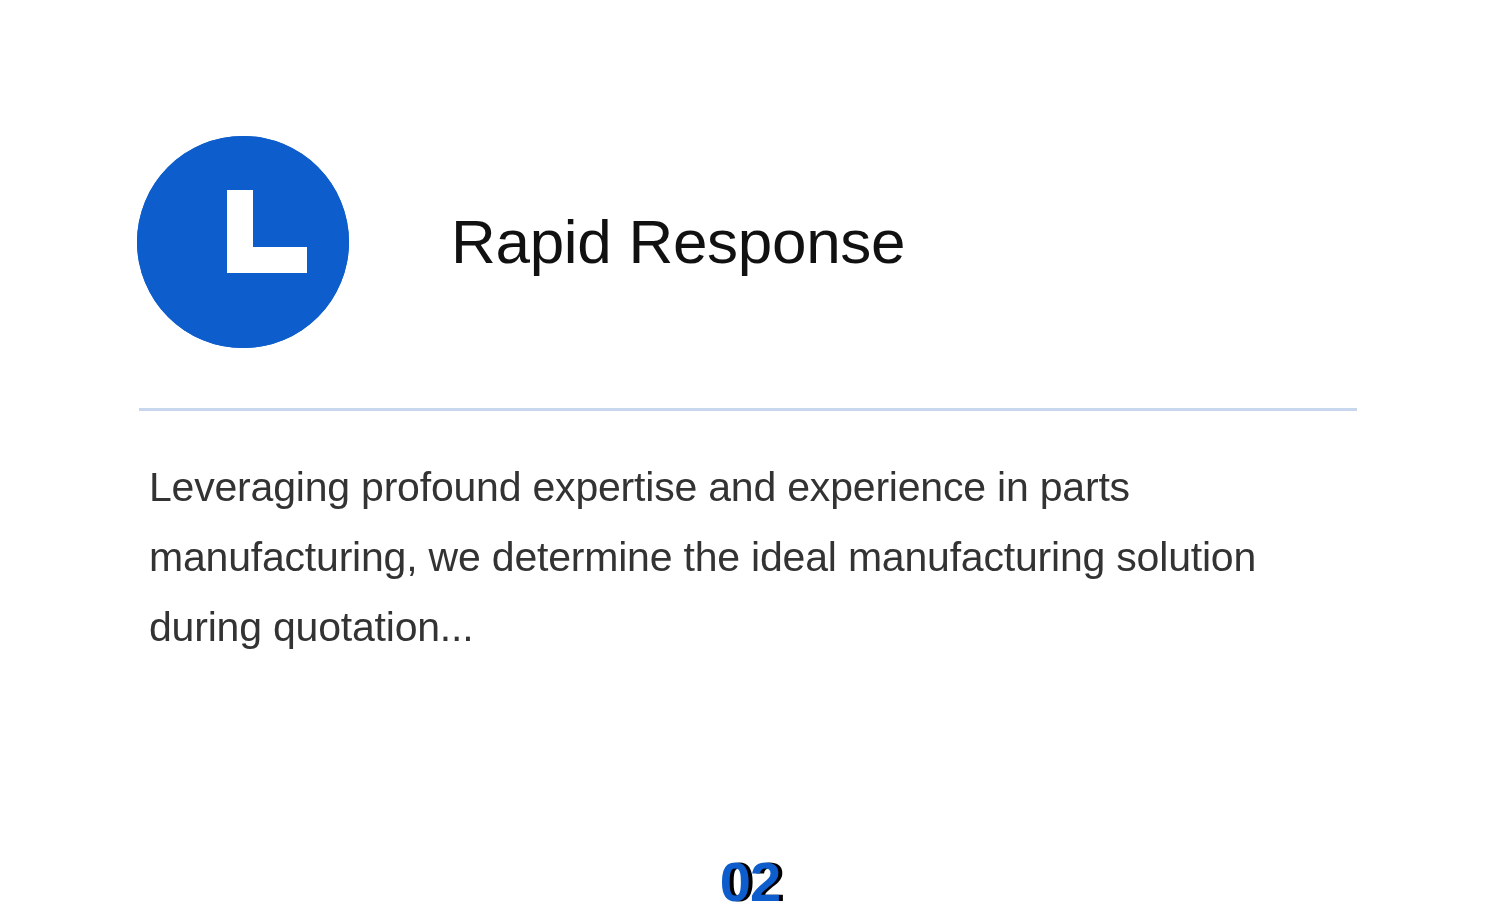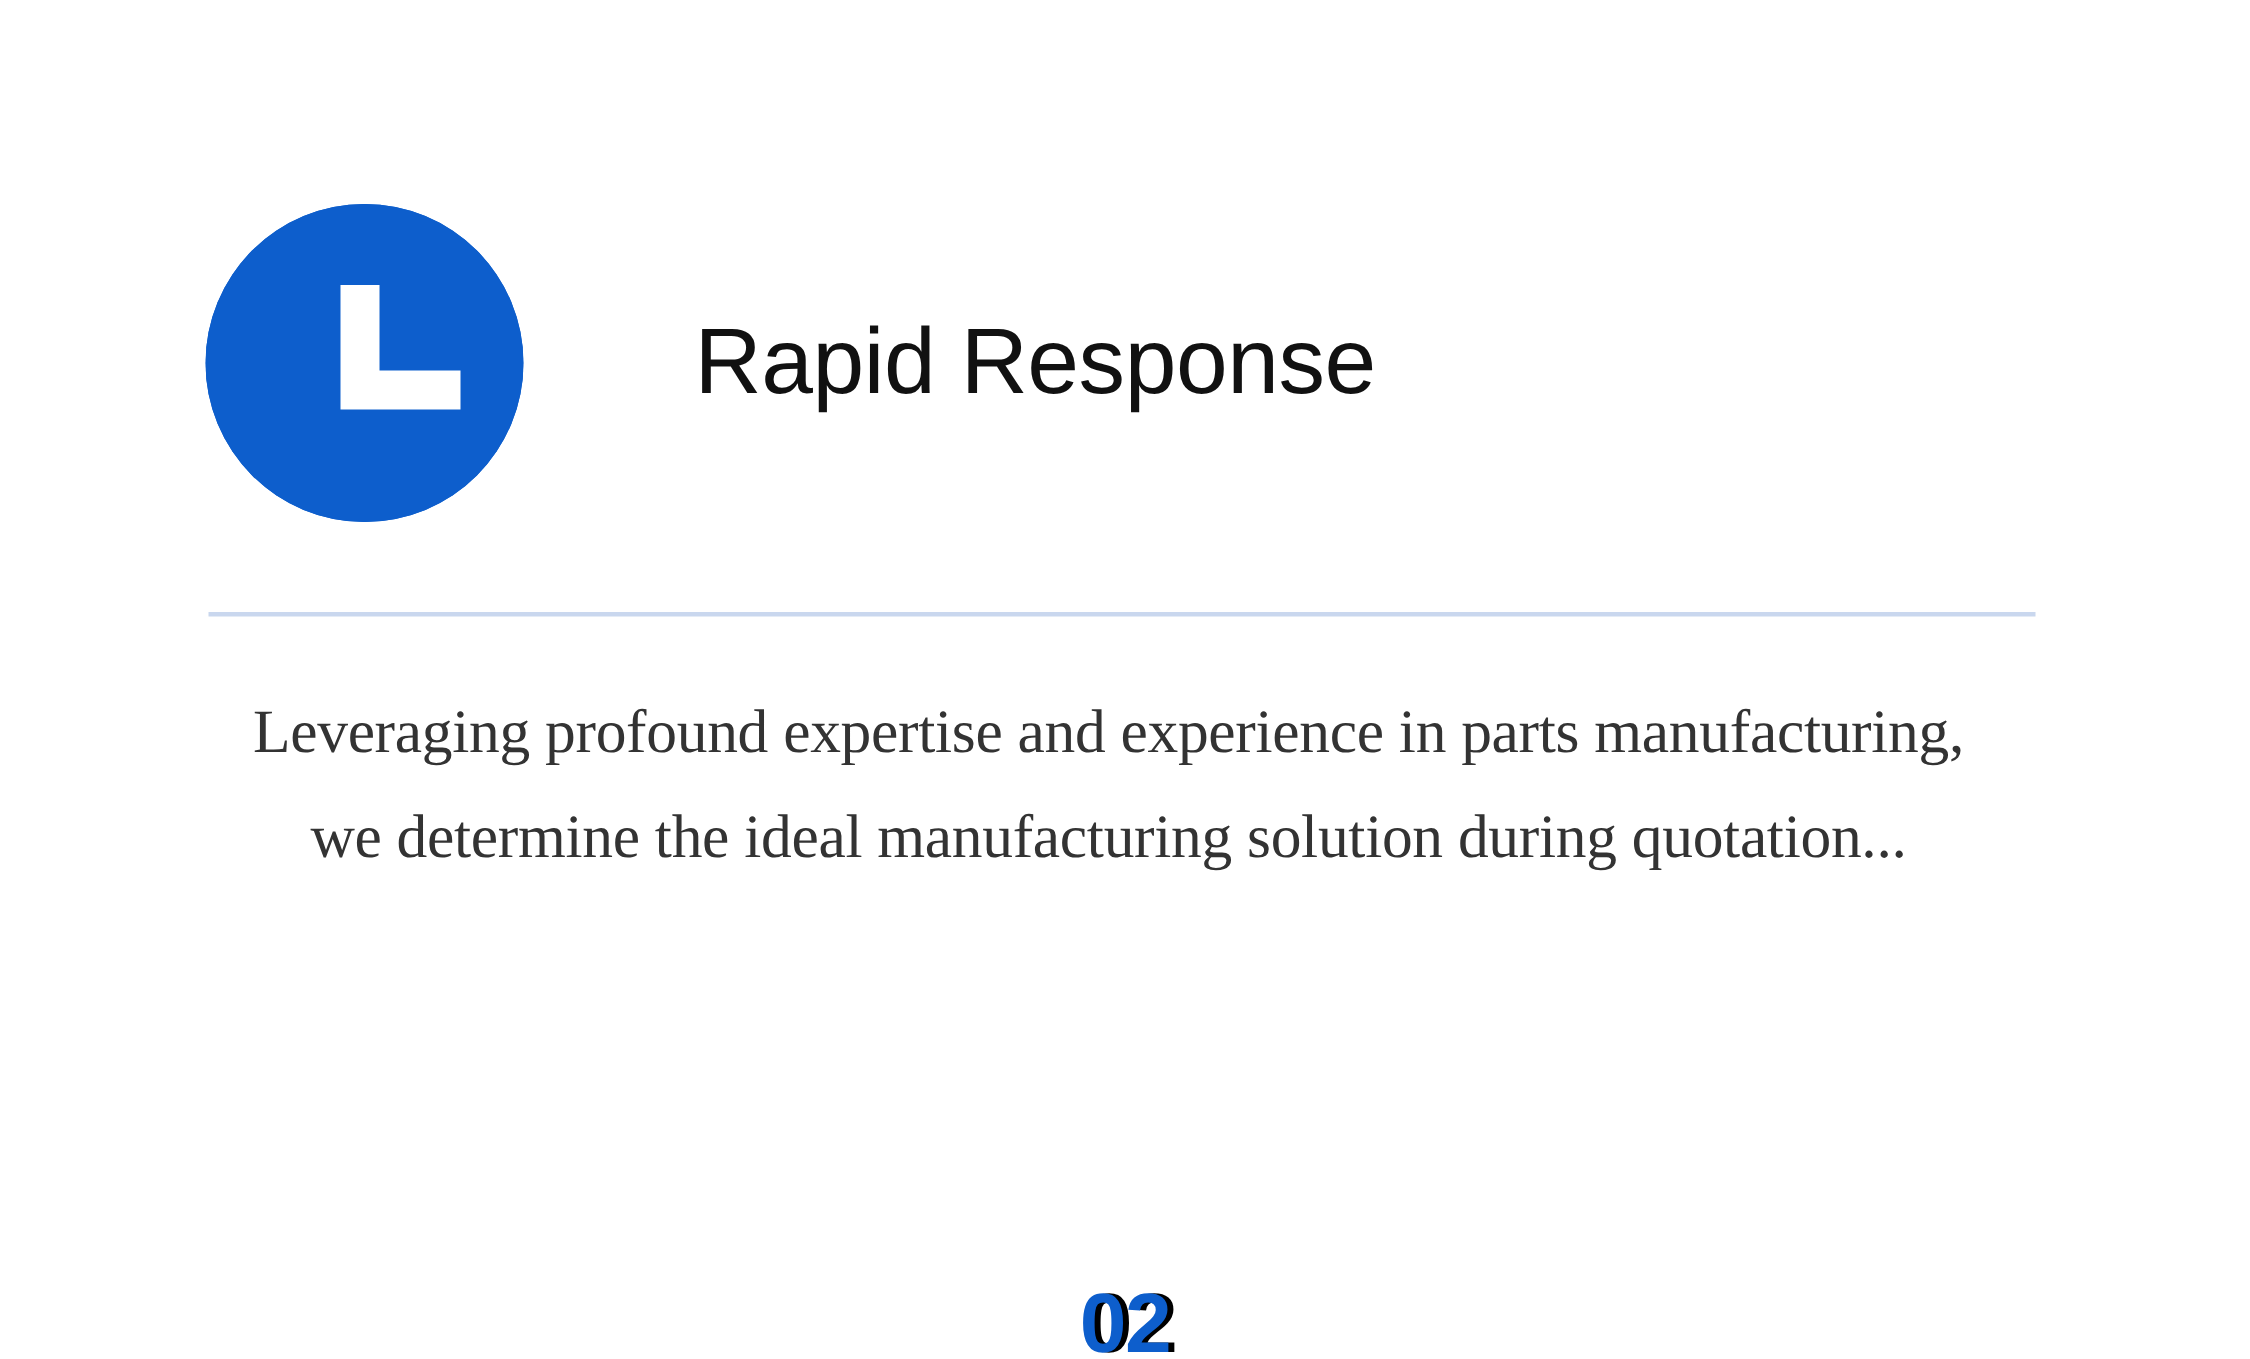--- a/index.html
+++ b/index.html
@@ -46,21 +46,21 @@
   .icon-badge svg {
     position: absolute;
     left: 0;
     top: 0;
     width: 212px;
     height: 212px;
     display: block;
   }
 
   .card-title {
-    margin: 16px;
+    margin: 4px;
     padding: 0 0 0 98px;
     font-family: "Liberation Sans", sans-serif;
     font-size: 62px;
     font-weight: 400;
     line-height: 1.1;
     letter-spacing: -0.3px;
     color: #111111;
     white-space: nowrap;
   }
 
@@ -76,27 +76,26 @@
     margin: 0;
   }
 
   
   .card-body {
     position: absolute;
     left: 149px;
     top: 452px;
     width: 1180px;
     margin: 0;
-    font-family: Liberation Serif, serif;
+    font-family: Liberation Sans, sans-serif;
     font-size: 41px;
     font-weight: 400;
     line-height: 70px;
     color: #333333;
     letter-spacing: -0.2px;
-    text-align: center;
   }
 
   
   .page-number {
     position: absolute;
     left: 0;
     right: 0;
     bottom: -8px;
     height: 70px;
     display: flex;

